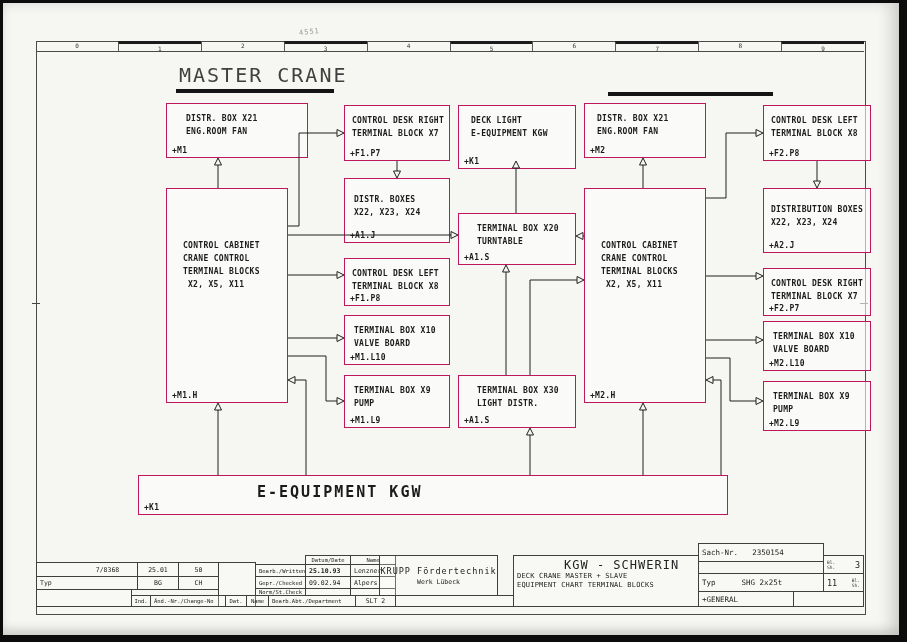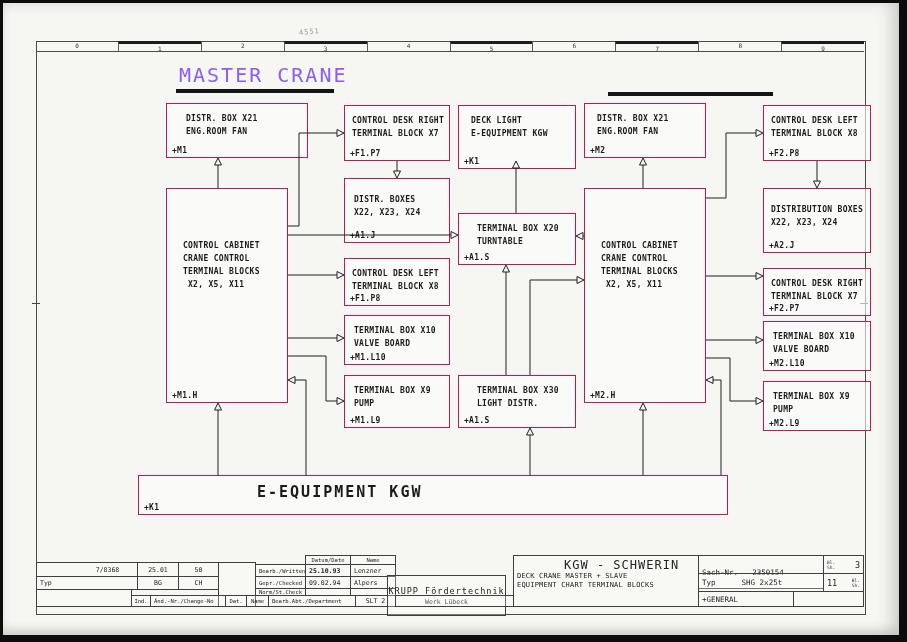--- a/index.html
+++ b/index.html
@@ -6,21 +6,21 @@
   body{width:907px;height:642px;background:#0c0c0c;font-family:"DejaVu Sans Mono",monospace;}
   #page{position:absolute;left:3px;top:3px;width:896px;height:632px;background:#f6f6f2;overflow:hidden;
         box-shadow:inset -10px 0 14px rgba(0,0,0,0.12), inset 0 -6px 10px rgba(0,0,0,0.10);}
   .sheet-border{position:absolute;left:33px;top:38px;width:828px;height:572px;border:1px solid #4a4a4a;}
   
   .ruler{position:absolute;left:33px;top:38px;width:828px;height:10px;display:flex;border-bottom:1px solid #4a4a4a;}
   .ruler .cell{flex:1;border-left:1px solid #5a5a5a;font-size:6px;color:#333;text-align:center;line-height:10px;}
   .ruler .cell:first-child{border-left:none;}
   .ruler .cell.thick{border-top:3px solid #1c1c1c;}
   
-  .crane-title{position:absolute;font-size:20px;letter-spacing:2px;color:#8b5cf6;white-space:nowrap;}
+  .crane-title{position:absolute;font-size:20px;letter-spacing:2px;color:#404040;white-space:nowrap;}
   .title-rule{position:absolute;height:4px;background:#141414;}
   
   .box{position:absolute;border:1px solid #be185d;background:rgba(253,253,251,0.6);
        font-weight:bold;font-size:8px;letter-spacing:0.3px;color:#1b1b1b;padding:8px 2px 0 12px;box-sizing:border-box;}
   .box .bl{display:block;line-height:13px;white-space:nowrap;}
   .box .tag{position:absolute;left:5px;bottom:2px;font-size:8px;letter-spacing:0.3px;}
   .box.cabinet{padding-top:50px;padding-left:16px;}
   .box.ekgw{padding:0;}
   .box.ekgw .main{position:absolute;left:118px;top:7px;font-size:15px;letter-spacing:2px;}
   svg.wires{position:absolute;left:0;top:0;pointer-events:none;}
@@ -253,33 +253,33 @@
     <div class="tb" style="left:302px;top:585px;width:46px;height:8px;"></div>
     <div class="tb" style="left:347px;top:585px;width:46px;height:8px;"></div>
 
     <div class="tb t5 cen" style="left:128px;top:592px;width:20px;height:12px;">Ind.</div>
     <div class="tb t5" style="left:147px;top:592px;width:76px;height:12px;">Änd.-Nr./Change-No</div>
     <div class="tb t5 cen" style="left:222px;top:592px;width:22px;height:12px;">Dat.</div>
     <div class="tb t5 cen" style="left:243px;top:592px;width:23px;height:12px;">Name</div>
     <div class="tb t5" style="left:265px;top:592px;width:88px;height:12px;">Bearb.Abt./Department</div>
     <div class="tb t6 cen" style="left:352px;top:592px;width:41px;height:12px;">SLT 2</div>
 
-    <div class="tb col" style="left:384px;top:552px;width:119px;height:41px;margin-top:20px;">
+    <div class="tb col" style="left:376px;top:552px;width:119px;height:41px;">
       <span class="comp-big">KRUPP Fördertechnik</span>
       <span class="comp-sub">Werk Lübeck</span>
     </div>
     <div class="tb" style="left:392px;top:592px;width:119px;height:12px;"></div>
 
     <div class="tb colL" style="left:510px;top:552px;width:186px;height:52px;padding-top:2px;">
       <span class="proj-big">KGW - SCHWERIN</span>
       <span class="proj-sub">DECK CRANE MASTER + SLAVE</span>
       <span class="proj-sub">EQUIPMENT CHART TERMINAL BLOCKS</span>
     </div>
 
-    <div class="tb t7 gap14" style="left:695px;top:552px;width:126px;height:34px;">
+    <div class="tb t7 gap14" style="left:695px;top:540px;width:126px;height:19px;">
       <span>Sach-Nr.</span>
       <span>2350154</span>
     </div>
     <div class="tb t7 gap26" style="left:695px;top:570px;width:126px;height:19px;">
       <span>Typ</span>
       <span>SHG 2x25t</span>
     </div>
     <div class="tb t7" style="left:695px;top:588px;width:96px;height:16px;">+GENERAL</div>
     <div class="tb" style="left:790px;top:588px;width:71px;height:16px;"></div>
 

